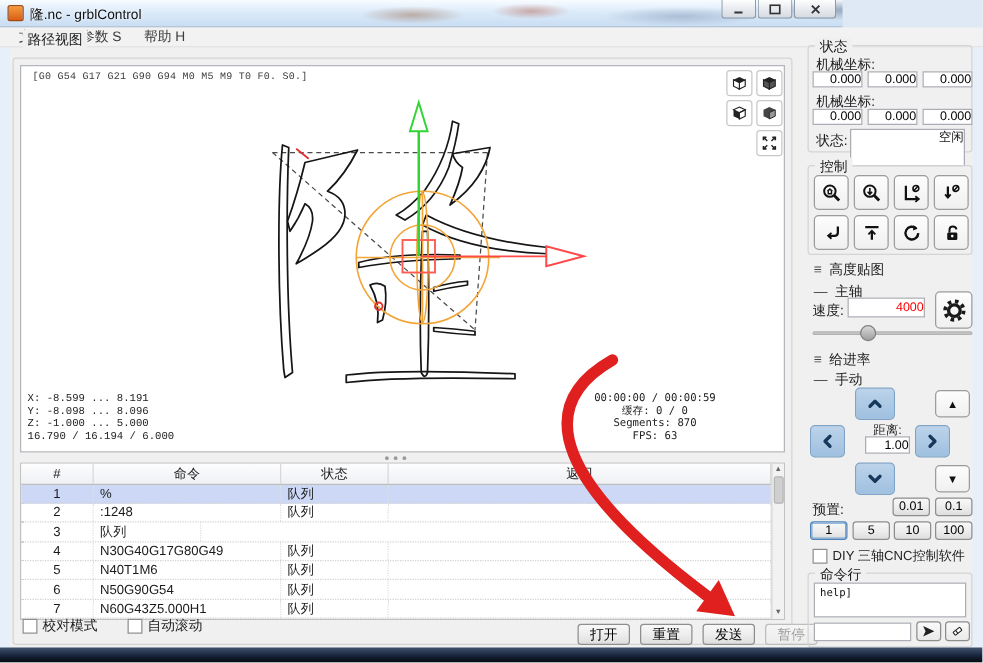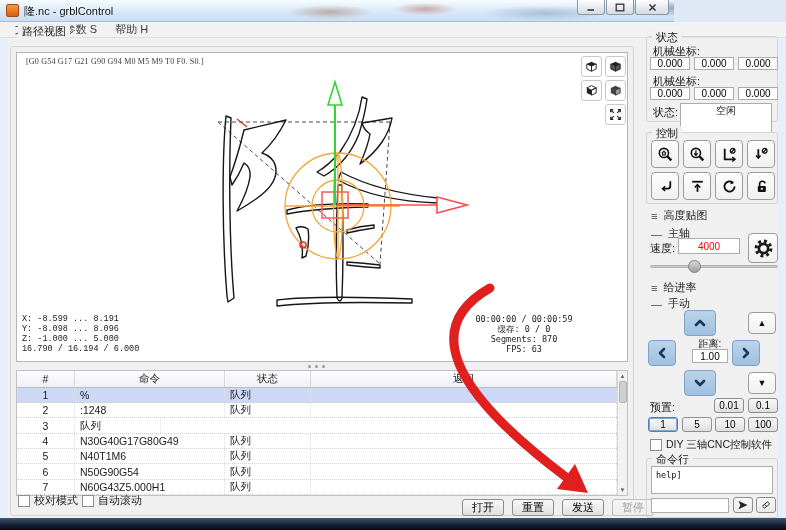--- a/index.html
+++ b/index.html
@@ -25,21 +25,21 @@
   .mainbg{left:0;top:38px;width:786px;height:480px;background:#f0f0f0}
   .edgeL{left:0;top:38px;width:8px;height:480px;background:#e7f0fa}
   .edgeR{left:778px;top:38px;width:8px;height:480px;background:#e7f0fa}
   .footstrip{left:0;top:518px;width:786px;height:12px;background:linear-gradient(180deg,#41536e,#17233a 55%,#05090f)}
   
   .group{border:1px solid #d4d4d4;border-radius:3px}
   .gtitle{position:absolute;font-size:11px;background:#f0f0f0;padding:0 4px;white-space:nowrap}
   
   .lgroup{left:10px;top:46px;width:624px;height:470px}
   .viewport{left:16px;top:52px;width:612px;height:310px;background:#fff;border:1px solid #b3b6ba}
-  .gcode{left:26px;top:57px;font-family:Liberation Serif, serif;font-size:8px;color:#3a3a3a;letter-spacing:.2px}
+  .gcode{left:26px;top:57px;font-family:Liberation Mono, monospace;font-size:8px;color:#3a3a3a;letter-spacing:.2px}
   .statsL{left:22px;top:314px;font-family:Liberation Mono, monospace;font-size:8.5px;line-height:10px;color:#222}
   .statsR{left:430px;top:314px;width:188px;text-align:center;font-family:"DejaVu Sans Mono",monospace;font-size:8.5px;line-height:10px;color:#222}
   .cubebtn{width:21px;height:21px;background:#fff;border:1px solid #c8c8c8;border-radius:3px;display:flex;align-items:center;justify-content:center}
   .splitdots{left:308px;top:365px;display:flex;gap:4px}
   .splitdots i{width:3px;height:3px;border-radius:50%;background:#9a9a9a}
   
   .tablewrap{left:16px;top:370px;width:612px;height:126px;background:#fff;border:1px solid #c2c2c2;display:flex}
   .tbl{flex:1;display:flex;flex-direction:column}
   .trow{display:flex;height:15.5px;align-items:center;border-bottom:1px dotted #d2d2d2}
   .thead{height:17px;background:linear-gradient(#fdfdfe,#eef0f4);border-bottom:1px solid #bdbdbd}
@@ -49,29 +49,29 @@
   .c0{width:58px;justify-content:center}
   .c1{width:150px}
   .c2{width:86px}
   .c3{flex:1}
   .trow:not(.thead) .tc{border-right:1px dotted #e0e0e0}
   .trow.sel{background:#ccd8f5}
   .vscroll{width:10px;background:#f2f2f2;border-left:1px solid #d5d5d5;display:flex;flex-direction:column;align-items:center}
   .varrow{width:10px;height:10px;font-size:6px;color:#666;display:flex;align-items:center;justify-content:center}
   .vthumb{width:8px;height:22px;background:#cfcfcf;border:1px solid #b5b5b5;border-radius:2px}
   
-  .cbrow{left:18px;top:493px;display:flex;align-items:center;gap:4px}
+  .cbrow{left:18px;top:493px;display:flex;align-items:center;gap:24px}
   .cb{display:flex;align-items:center;gap:4px;font-size:11px;color:#222}
   .cbbox{width:12px;height:12px;background:#fff;border:1px solid #8e8e8e}
   .btn{background:linear-gradient(#f8f8f8,#ececec 55%,#dedede);border:1px solid #8e8e8e;border-radius:3px;font-size:11px;display:flex;align-items:center;justify-content:center;font-family:inherit}
   .bbtn{top:499px;width:42px;height:17px}
   .btn.disabled{color:#9f9f9f;border-color:#bdbdbd;background:linear-gradient(#f5f5f5,#ececec)}
   
   .rlabel{font-size:11px;color:#222;white-space:nowrap}
-  .fld{background:#fff;border:1px solid #abadb3;font-size:10px;text-align:center;font-family:inherit;padding:0}
+  .fld{background:#fff;border:1px solid #abadb3;font-size:10px;text-align:right;font-family:inherit;padding:0}
   .sechdr{display:flex;align-items:center;gap:6px;font-size:11px;color:#222}
   .sechdr .sicon{font-size:11px;color:#444}
   .ctlbtn{width:28px;height:28px;background:linear-gradient(#fdfdfd,#f0f0f0);border:1px solid #9c9c9c;border-radius:4px;display:flex;align-items:center;justify-content:center}
   .jogbtn{background:linear-gradient(#bcd3ea,#9fc0e0);border:1px solid #7fa3c6;border-radius:4px;display:flex;align-items:center;justify-content:center}
   .zbtn{background:linear-gradient(#fdfdfd,#f0f0f0);border:1px solid #9c9c9c;border-radius:4px;display:flex;align-items:center;justify-content:center;font-size:9px;color:#111}
   .pbtn{height:15px;font-size:10px}
   .pbtn.on{border:1px solid #4f83b8;box-shadow:0 0 0 1px #79a7d4 inset;border-radius:3px}
   .slider-groove{height:3px;background:#c9c9c9;border-radius:2px;border:1px solid #b2b2b2}
   .slider-handle{width:13px;height:13px;border-radius:50%;background:linear-gradient(#d8d8d8,#9f9f9f);border:1px solid #7e7e7e}
   .console-box{background:#fff;border:1px solid #abadb3;font-family:"DejaVu Sans Mono",monospace;font-size:8.5px;line-height:11px;padding:3px 4px;color:#111}

